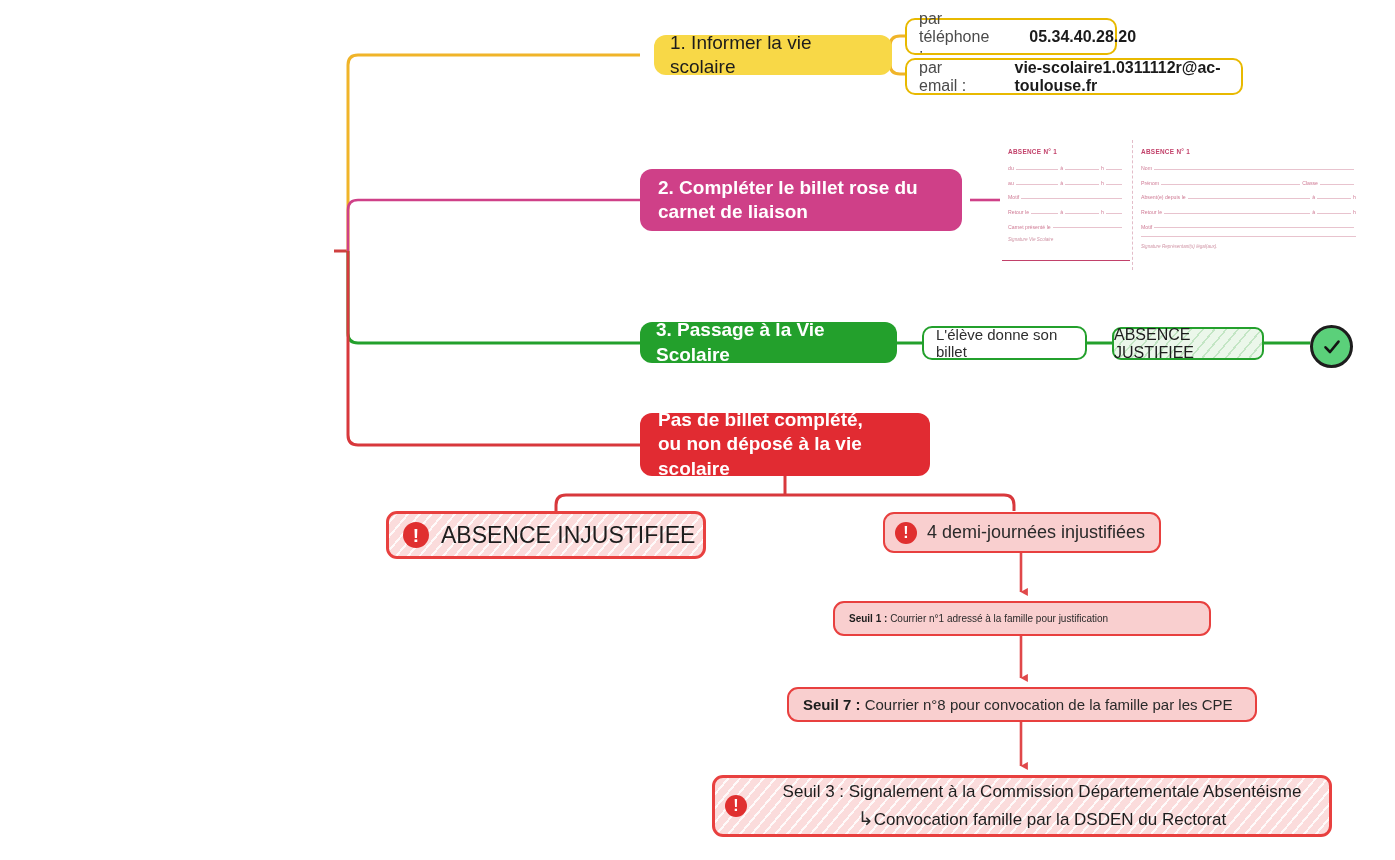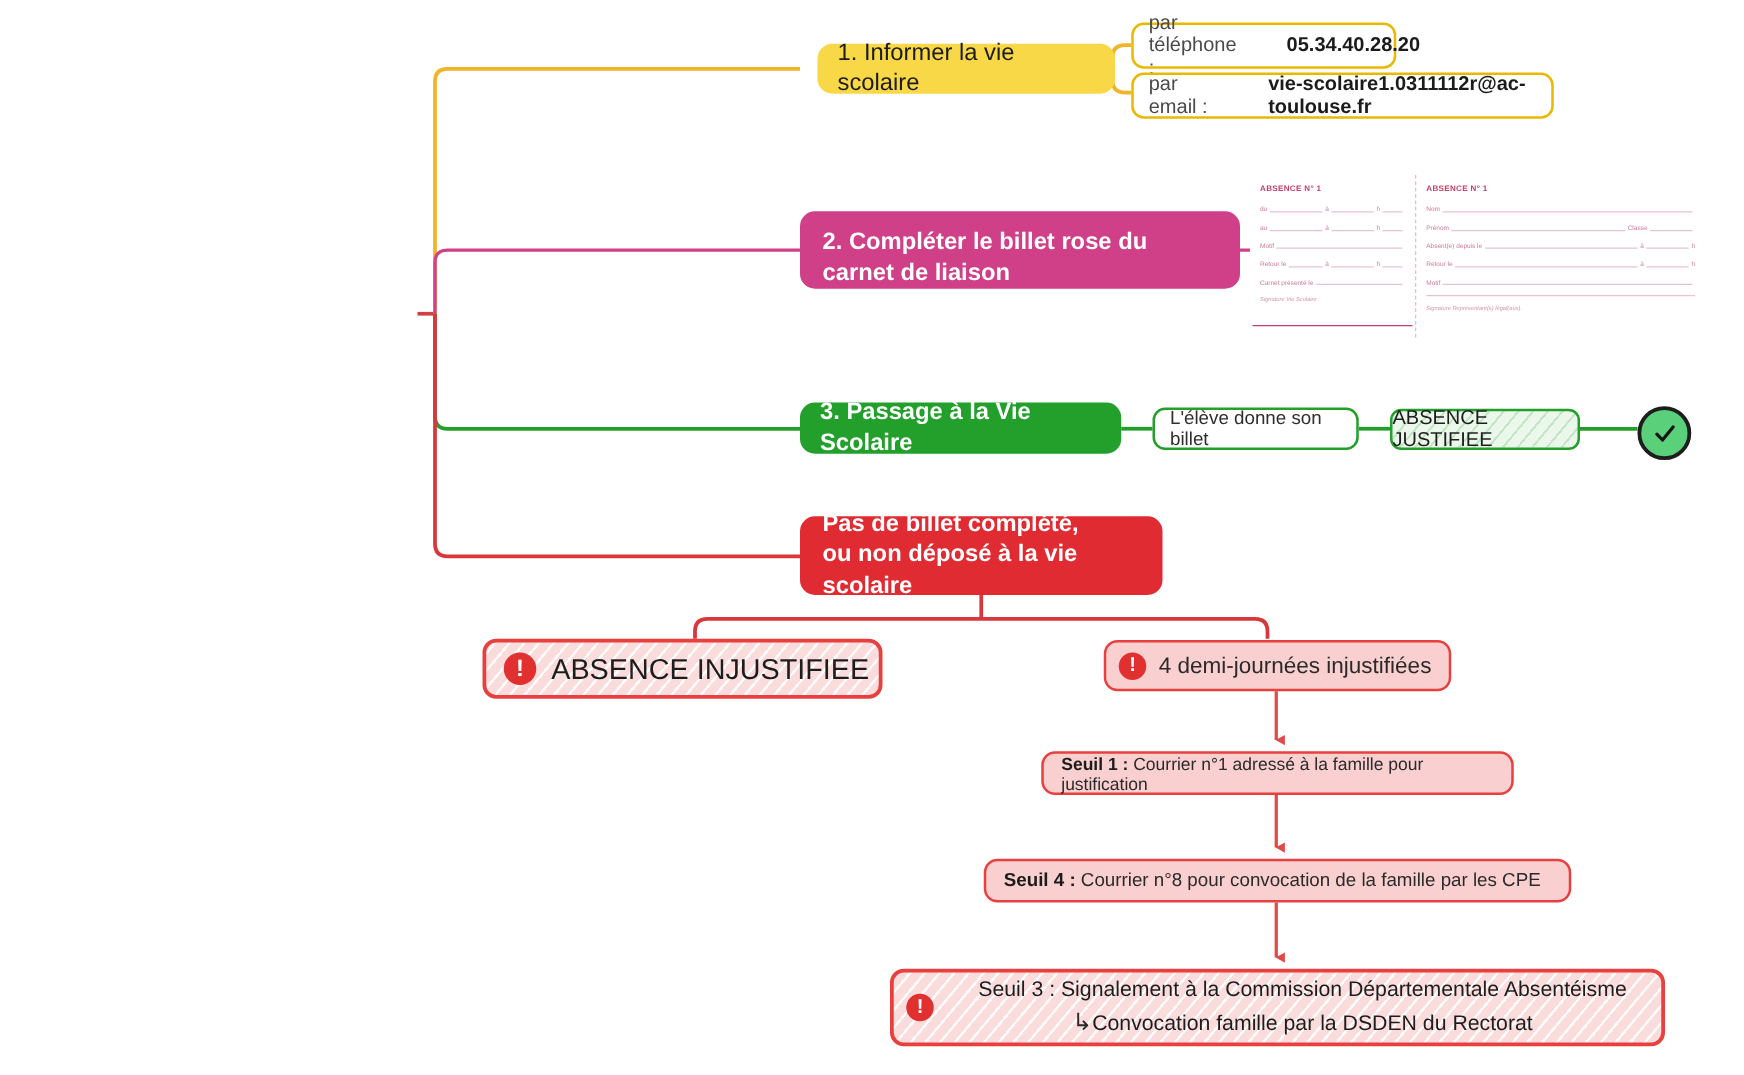--- a/index.html
+++ b/index.html
@@ -63,26 +63,25 @@
     left: 640px; top: 35px;
     width: 238px; height: 40px;
     background: #f8d847;
     color: #1c1c1c;
     font-weight: 500;
     padding: 0 16px;
     margin-left: 14px;
   }
   .node-pink {
     left: 640px; top: 169px;
-    width: 352px; height: 62px;
+    width: 322px; height: 62px;
     background: #cf4088;
     color: #ffffff;
     font-weight: 600;
     padding: 0 18px;
-    align-items: flex-end;
   }
   .node-green {
     left: 640px; top: 322px;
     width: 257px; height: 41px;
     background: #23a02c;
     color: #ffffff;
     font-weight: 700;
     padding: 0 16px;
   }
   .node-red {
@@ -176,21 +175,21 @@
   .box-demi {
     left: 883px; top: 512px;
     width: 278px; height: 41px;
     font-size: 18px;
     padding-left: 10px;
     gap: 10px;
   }
   .box-seuil1 {
     left: 833px; top: 601px;
     width: 378px; height: 35px;
-    font-size: 14px;
+    font-size: 10px;
     padding: 0 14px;
   }
   .box-seuil2 {
     left: 787px; top: 687px;
     width: 470px; height: 35px;
     font-size: 15px;
     padding: 0 14px;
   }
   .seuil-label { font-weight: bold; color: #1c1c1c; }
 
@@ -448,21 +447,21 @@
   <div class="node pale box-demi">
     <span class="warn-icon warn-sm">!</span>
     <span>4 demi-journées injustifiées</span>
   </div>
 
   <div class="node pale box-seuil1">
     <span><span class="seuil-label">Seuil 1 : </span><span>Courrier n°1 adressé à la famille pour justification</span></span>
   </div>
 
   <div class="node pale box-seuil2">
-    <span><span class="seuil-label">Seuil 4 : </span><span>Courrier n°8 pour convocation de la famille par les CPE</span></span>
+    <span><span class="seuil-label">Seuil 7 : </span><span>Courrier n°8 pour convocation de la famille par les CPE</span></span>
   </div>
 
   <div class="node hatch-red box-seuil3">
     <span class="warn-icon warn-sm">!</span>
     <span class="seuil3-lines">
       <span>Seuil 3 : Signalement à la Commission Départementale Absentéisme</span><br>
       <span class="arrow-glyph">↳</span><span>Convocation famille par la DSDEN du Rectorat</span>
     </span>
   </div>
 

